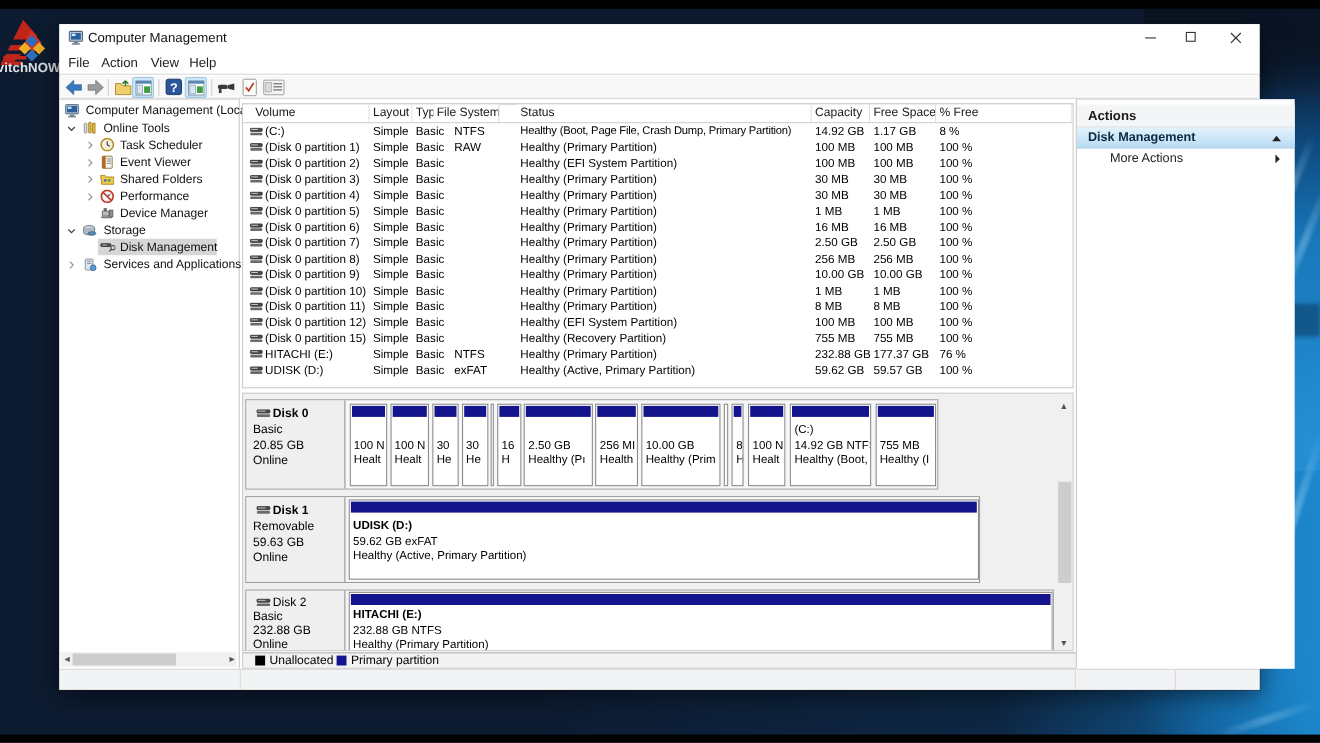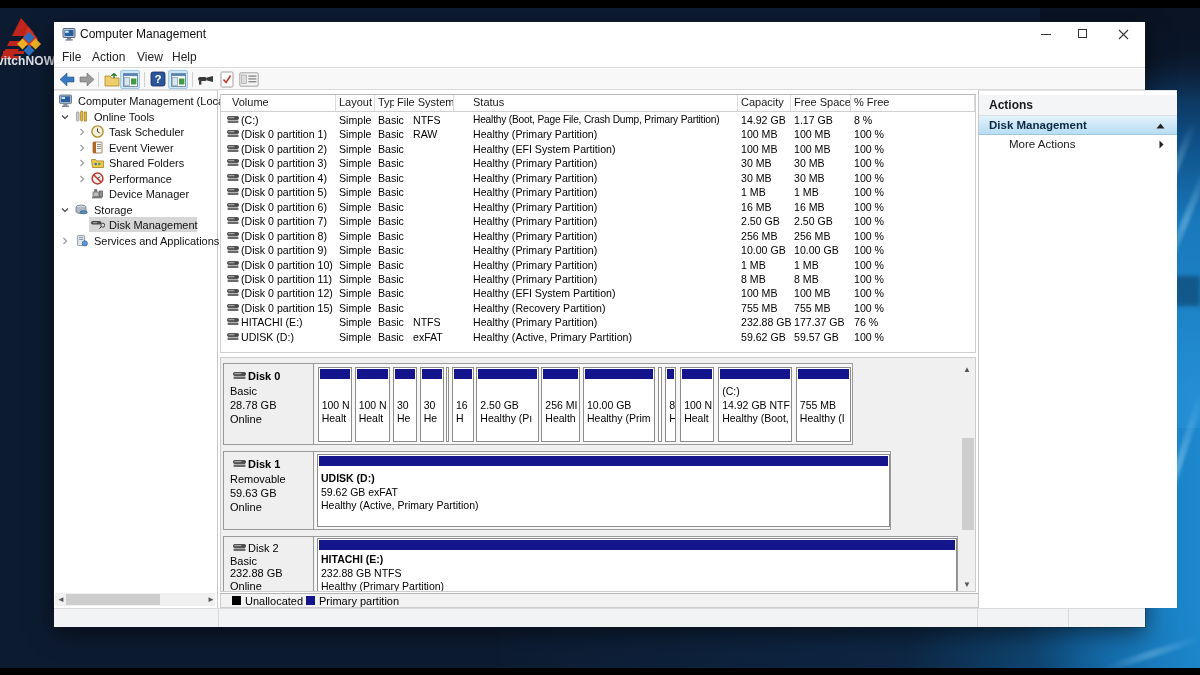--- a/index.html
+++ b/index.html
@@ -492,21 +492,21 @@
 <div id="botpane">
 <div class="dcont" style="left:2px;top:5px;width:630px;height:82px">
         <div class="dlabel">
           <svg style="position:absolute;left:9px;top:8px" width="13" height="8" viewBox="0 0 13 8">
             <rect x="0.5" y="0.5" width="12" height="3" rx="1" fill="#4a4a4a" stroke="#222" stroke-width="0.6"></rect>
             <rect x="1.4" y="1.3" width="7" height="0.9" fill="#c9c9c9"></rect>
             <rect x="0.5" y="4.6" width="12" height="2.4" rx="0.8" fill="#6a6a6a"></rect>
           </svg>
           <div class="abs" style="left:24px;top:6px;font-weight:bold">Disk 0</div>
           <div class="abs" style="left:6px;top:21px">Basic</div>
-          <div class="abs" style="left:6px;top:35px">28.78 GB</div>
+          <div class="abs" style="left:6px;top:35px">20.85 GB</div>
           <div class="abs" style="left:6px;top:49px">Online</div>
         </div>
         <div class="abs" style="left:91px;top:0;right:0;bottom:0;background:#f7f7f7;overflow:hidden">
           <div class="pbox" style="left:2.6999999999999886px;width:34.30000000000001px">
             <div class="pbar"></div>
             <div class="ptxt" style="top:30.5px">100 N<br>Healt</div>
           </div>
           <div class="pbox" style="left:39.69999999999999px;width:35.60000000000002px">
             <div class="pbar"></div>
             <div class="ptxt" style="top:30.5px">100 N<br>Healt</div>

